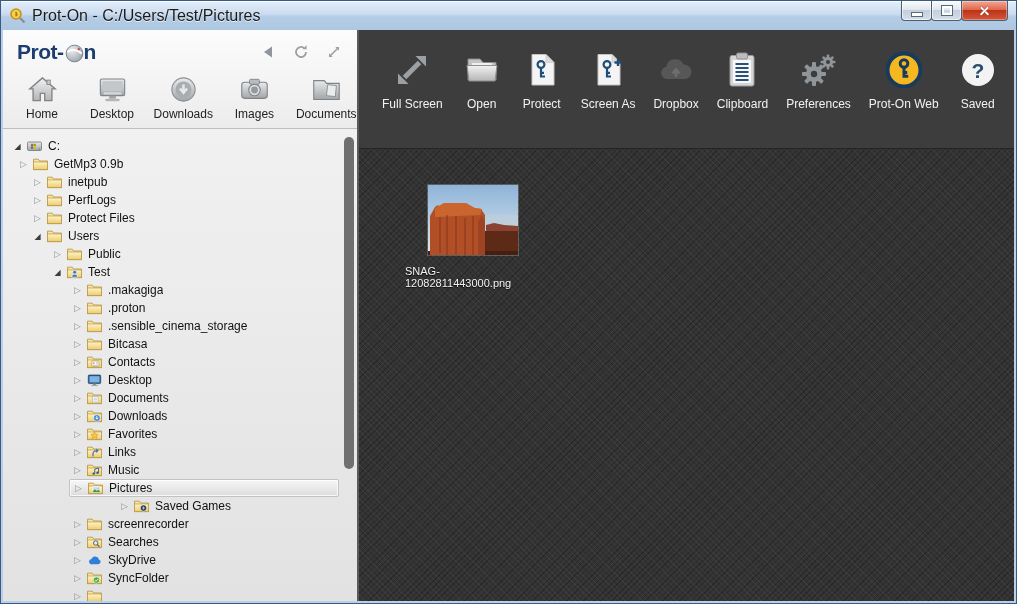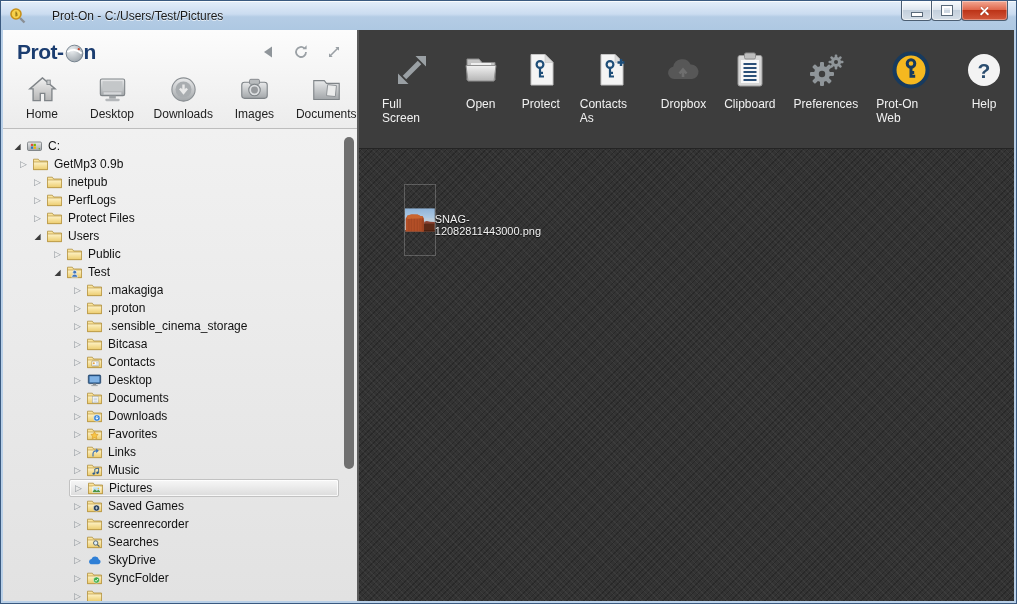--- a/index.html
+++ b/index.html
@@ -3,21 +3,21 @@
 <meta charset="utf-8">
 <style>
   html,body{margin:0;padding:0;background:#9a9a9a;font-family:"Liberation Sans",sans-serif;}
   .window{position:relative;width:1017px;height:604px;box-sizing:border-box;border:1px solid #3a5a80;
     background:#b9d0e8;display:flex;flex-direction:column;overflow:hidden;}
   
   .titlebar{height:29px;flex:none;display:flex;align-items:center;padding:0 8px;
     background:linear-gradient(#e3eefa 0%,#cbdcf0 45%,#b4cce5 55%,#aec8e2 100%);
     box-shadow:inset 0 1px 0 rgba(255,255,255,.8);}
   .title-icon{width:17px;height:17px;margin-right:6px;flex:none;}
-  .title-text{font-size:12px;color:#1a1a1a;text-shadow:0 1px 0 rgba(255,255,255,.7);margin-left:20px;}
+  .title-text{font-size:16px;color:#1a1a1a;text-shadow:0 1px 0 rgba(255,255,255,.7);}
   .win-controls{position:absolute;top:0;right:8px;display:flex;z-index:5;}
   .win-btn{width:29px;height:19px;margin-left:-1px;border:1px solid #4c5e72;border-top:none;
     border-radius:0 0 4px 4px;display:flex;align-items:center;justify-content:center;
     background:linear-gradient(#fbfdfe,#dfe7ef 45%,#c3cfdc 50%,#d6dfe8);box-shadow:inset 0 0 0 1px rgba(255,255,255,.6);}
   .win-btn.wb-close{width:45px;background:linear-gradient(#f3a893,#e0694e 45%,#bd3418 50%,#d2573b);
     box-shadow:inset 0 0 0 1px rgba(255,255,255,.35);}
   .wb-minimize .glyph{width:10px;height:3px;background:#fff;border:1px solid #5a6a7a;margin-top:7px;}
   .wb-maximize .glyph{width:10px;height:9px;border:2px solid #fff;outline:1px solid #5a6a7a;box-sizing:border-box;background:rgba(255,255,255,.15);}
   .wb-close .glyph{position:relative;width:13px;height:11px;}
   .wb-close .glyph::before,.wb-close .glyph::after{content:"";position:absolute;left:1px;top:4.5px;width:11px;height:2.4px;background:#fff;border-radius:1px;box-shadow:0 0 1px #7a1a08;}
@@ -50,21 +50,21 @@
   .vscroll-thumb{position:absolute;top:8px;right:3px;width:10px;height:332px;background:#6f6f6f;border-radius:5px;}
   
   .panel-right{flex:1;display:flex;flex-direction:column;min-width:0;}
   .toolbar{height:98px;flex:none;background:#3d3d3d;border-bottom:1px solid #242424;
     display:flex;align-items:flex-start;padding:20px 0 0 14px;}
   .tb-item{display:flex;flex-direction:column;align-items:center;gap:7px;padding:0 9px;color:#f2f2f2;font-size:12px;}
   .tb-ic{width:42px;height:40px;}
   .content{flex:1;position:relative;padding:36px 0 0 46px;background-color:#333;
     background-image:repeating-linear-gradient(45deg,rgba(255,255,255,.045) 0 1px,transparent 1px 4px),
       repeating-linear-gradient(-45deg,rgba(0,0,0,.22) 0 1px,transparent 1px 4px);}
-  .file-item{width:136px;display:flex;flex-direction:row;align-items:center;}
+  .file-item{width:136px;display:flex;flex-direction:column;align-items:center;}
   .thumb{width:90px;height:70px;display:block;box-shadow:0 0 0 1px rgba(255,255,255,.22);}
   .fname{margin-top:10px;font-size:11px;color:#f2f2f2;text-shadow:0 1px 1px rgba(0,0,0,.8);}
 </style>
 </head>
 <body>
 
 <svg width="0" height="0" style="position:absolute" aria-hidden="true">
 <defs>
   <linearGradient id="gFold" x1="0" y1="0" x2="0" y2="1">
         <stop offset="0" stop-color="#fdeaa8"></stop>
@@ -535,21 +535,21 @@
           </div>
           <div class="tree-row collapsed selected" style="padding-left: 66px;">
             <div class="row-inner">
               <span class="twisty"></span>
               <svg class="ticon">
                 <use href="#i-pictures"></use>
               </svg>
               <span class="tlabel">Pictures</span>
             </div>
           </div>
-          <div class="tree-row collapsed" style="padding-left: 66px;">
+          <div class="tree-row collapsed" style="padding-left: 66px; margin-left: 47px;">
             <div class="row-inner">
               <span class="twisty"></span>
               <svg class="ticon">
                 <use href="#i-saved-games"></use>
               </svg>
               <span class="tlabel">Saved Games</span>
             </div>
           </div>
           <div class="tree-row collapsed" style="padding-left: 66px;">
             <div class="row-inner">
@@ -617,21 +617,21 @@
           <div class="tb-item">
             <svg class="tb-ic">
               <use href="#i-doc-key"></use>
             </svg>
             <span class="tb-label">Protect</span>
           </div>
           <div class="tb-item">
             <svg class="tb-ic">
               <use href="#i-doc-key-plus"></use>
             </svg>
-            <span class="tb-label">Contacts As</span>
+            <span class="tb-label">Screen As</span>
           </div>
           <div class="tb-item">
             <svg class="tb-ic">
               <use href="#i-cloud"></use>
             </svg>
             <span class="tb-label">Dropbox</span>
           </div>
           <div class="tb-item">
             <svg class="tb-ic">
               <use href="#i-clipboard"></use>
@@ -647,21 +647,21 @@
           <div class="tb-item">
             <svg class="tb-ic">
               <use href="#i-proton-key"></use>
             </svg>
             <span class="tb-label">Prot-On Web</span>
           </div>
           <div class="tb-item">
             <svg class="tb-ic">
               <use href="#i-help"></use>
             </svg>
-            <span class="tb-label">Help</span>
+            <span class="tb-label">Saved</span>
           </div>
       </div>
 
       <div class="content">
         <div class="file-item wb-SNAG-12082811443000.png">
             <svg class="thumb" viewBox="0 0 90 70">
               <rect width="90" height="70" fill="url(#gSky)"></rect>
               <rect x="58" y="30" width="32" height="14" fill="#c3ced6" opacity=".55"></rect>
               <path d="M58 40l8-2 10 2 14 1v6H58z" fill="#8a4232"></path>
               <rect x="54" y="46" width="36" height="24" fill="#5c2a17"></rect>

